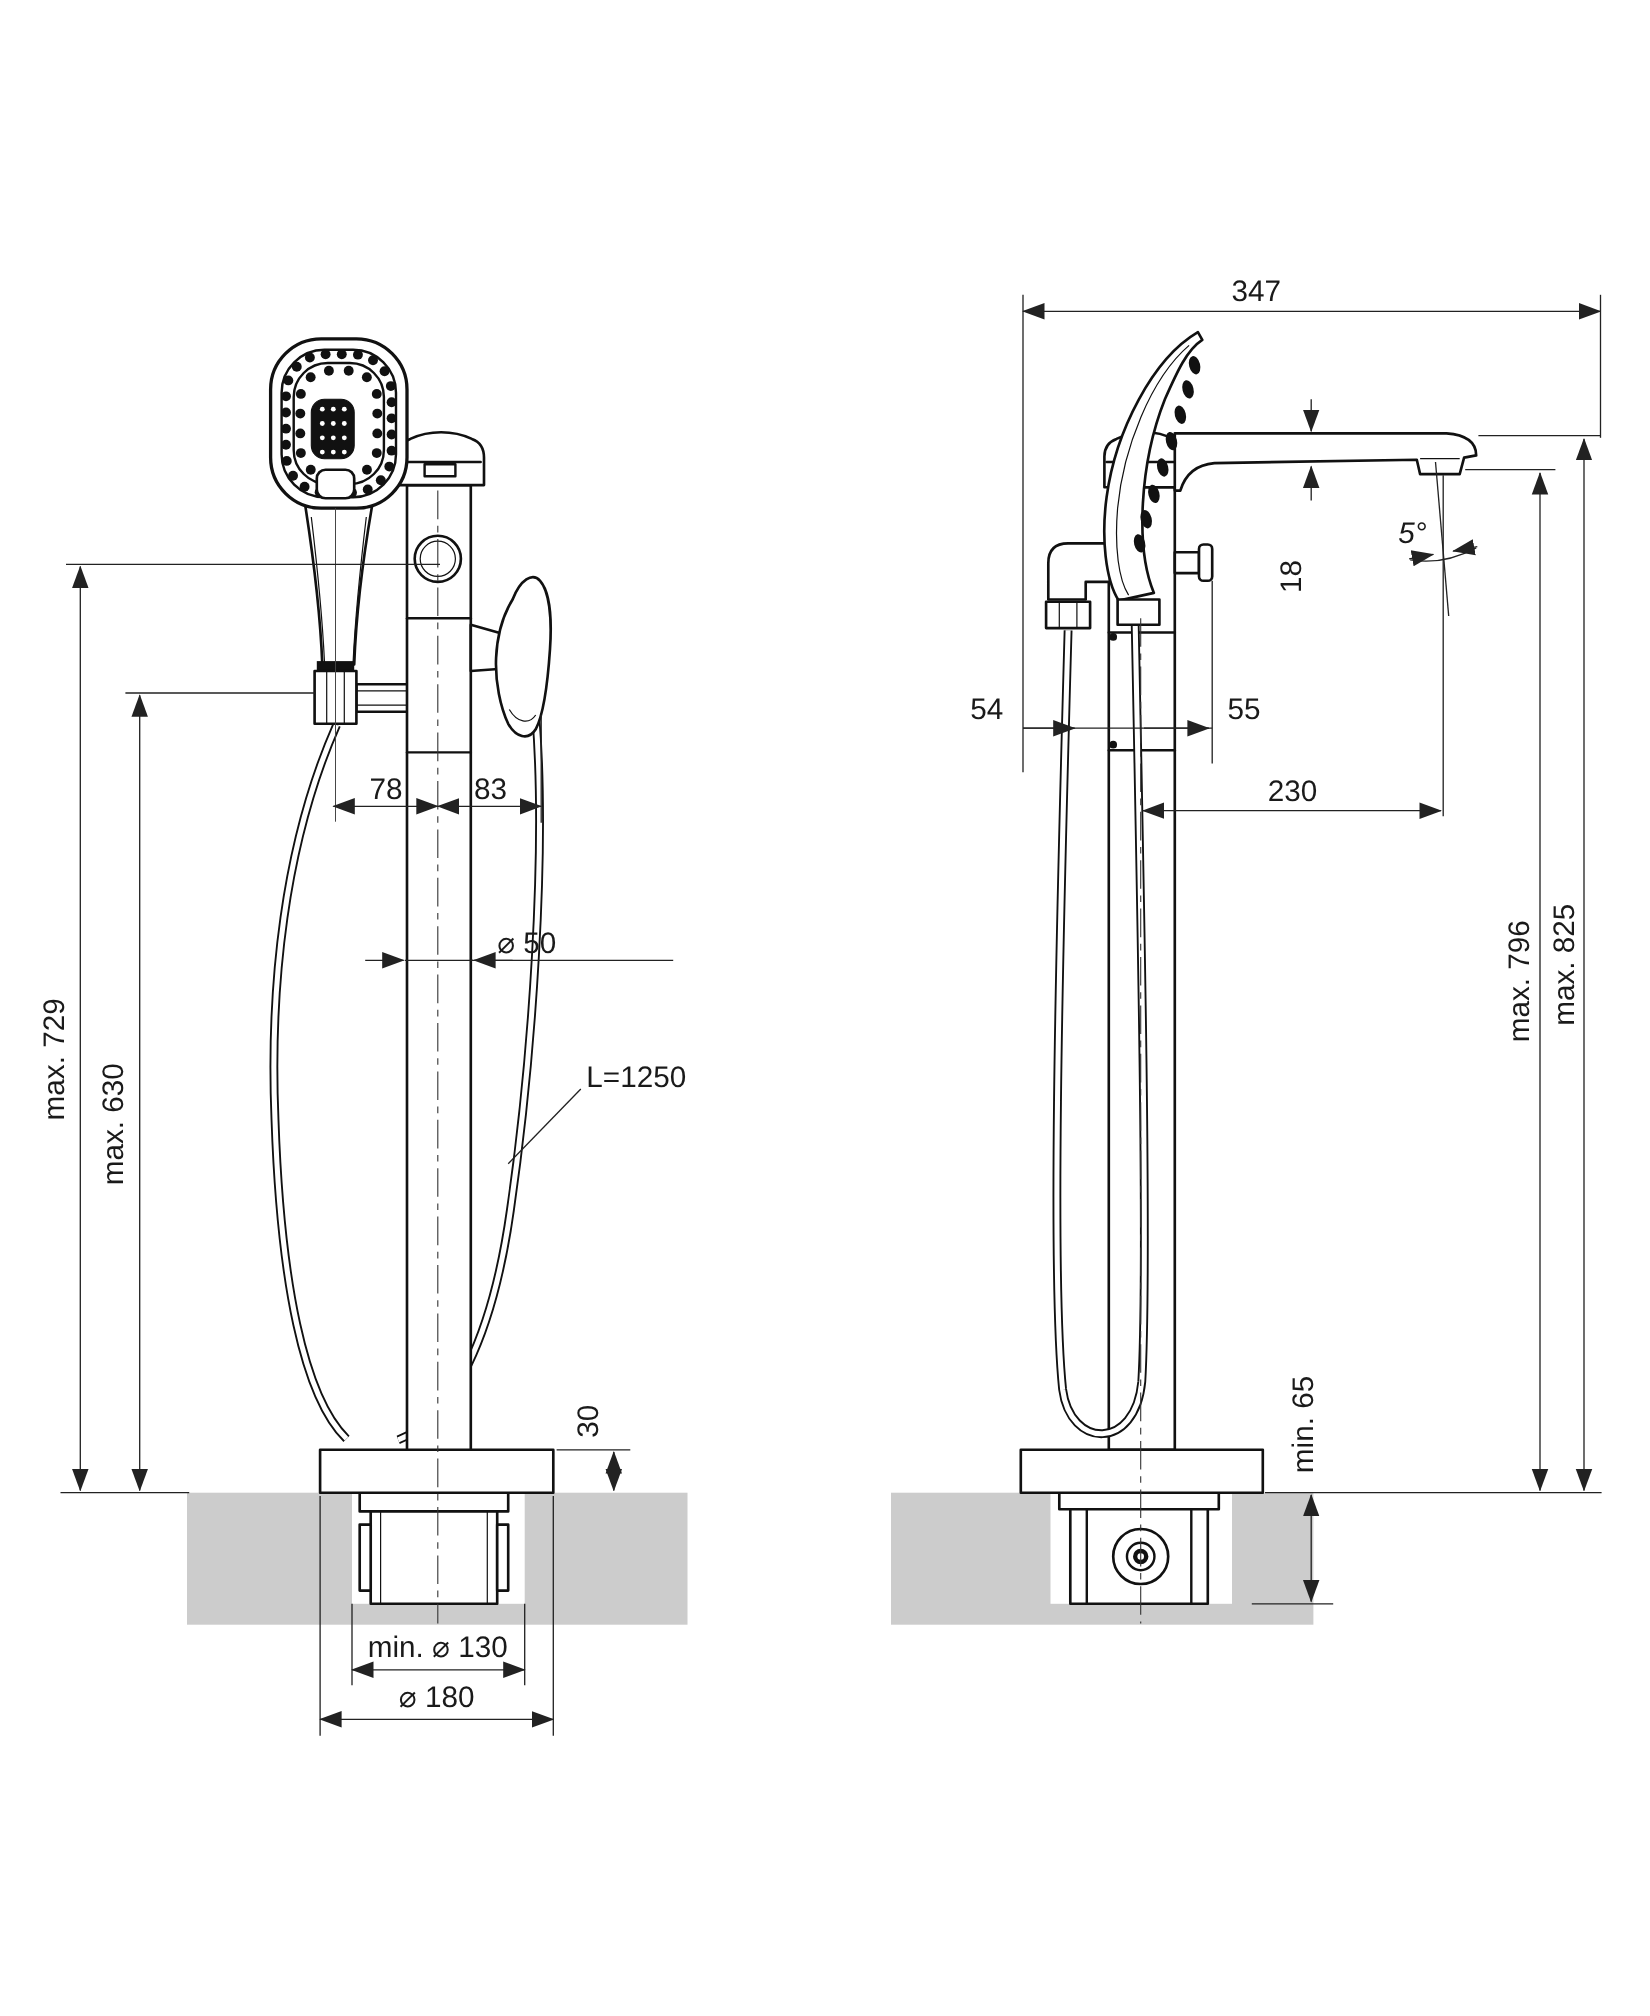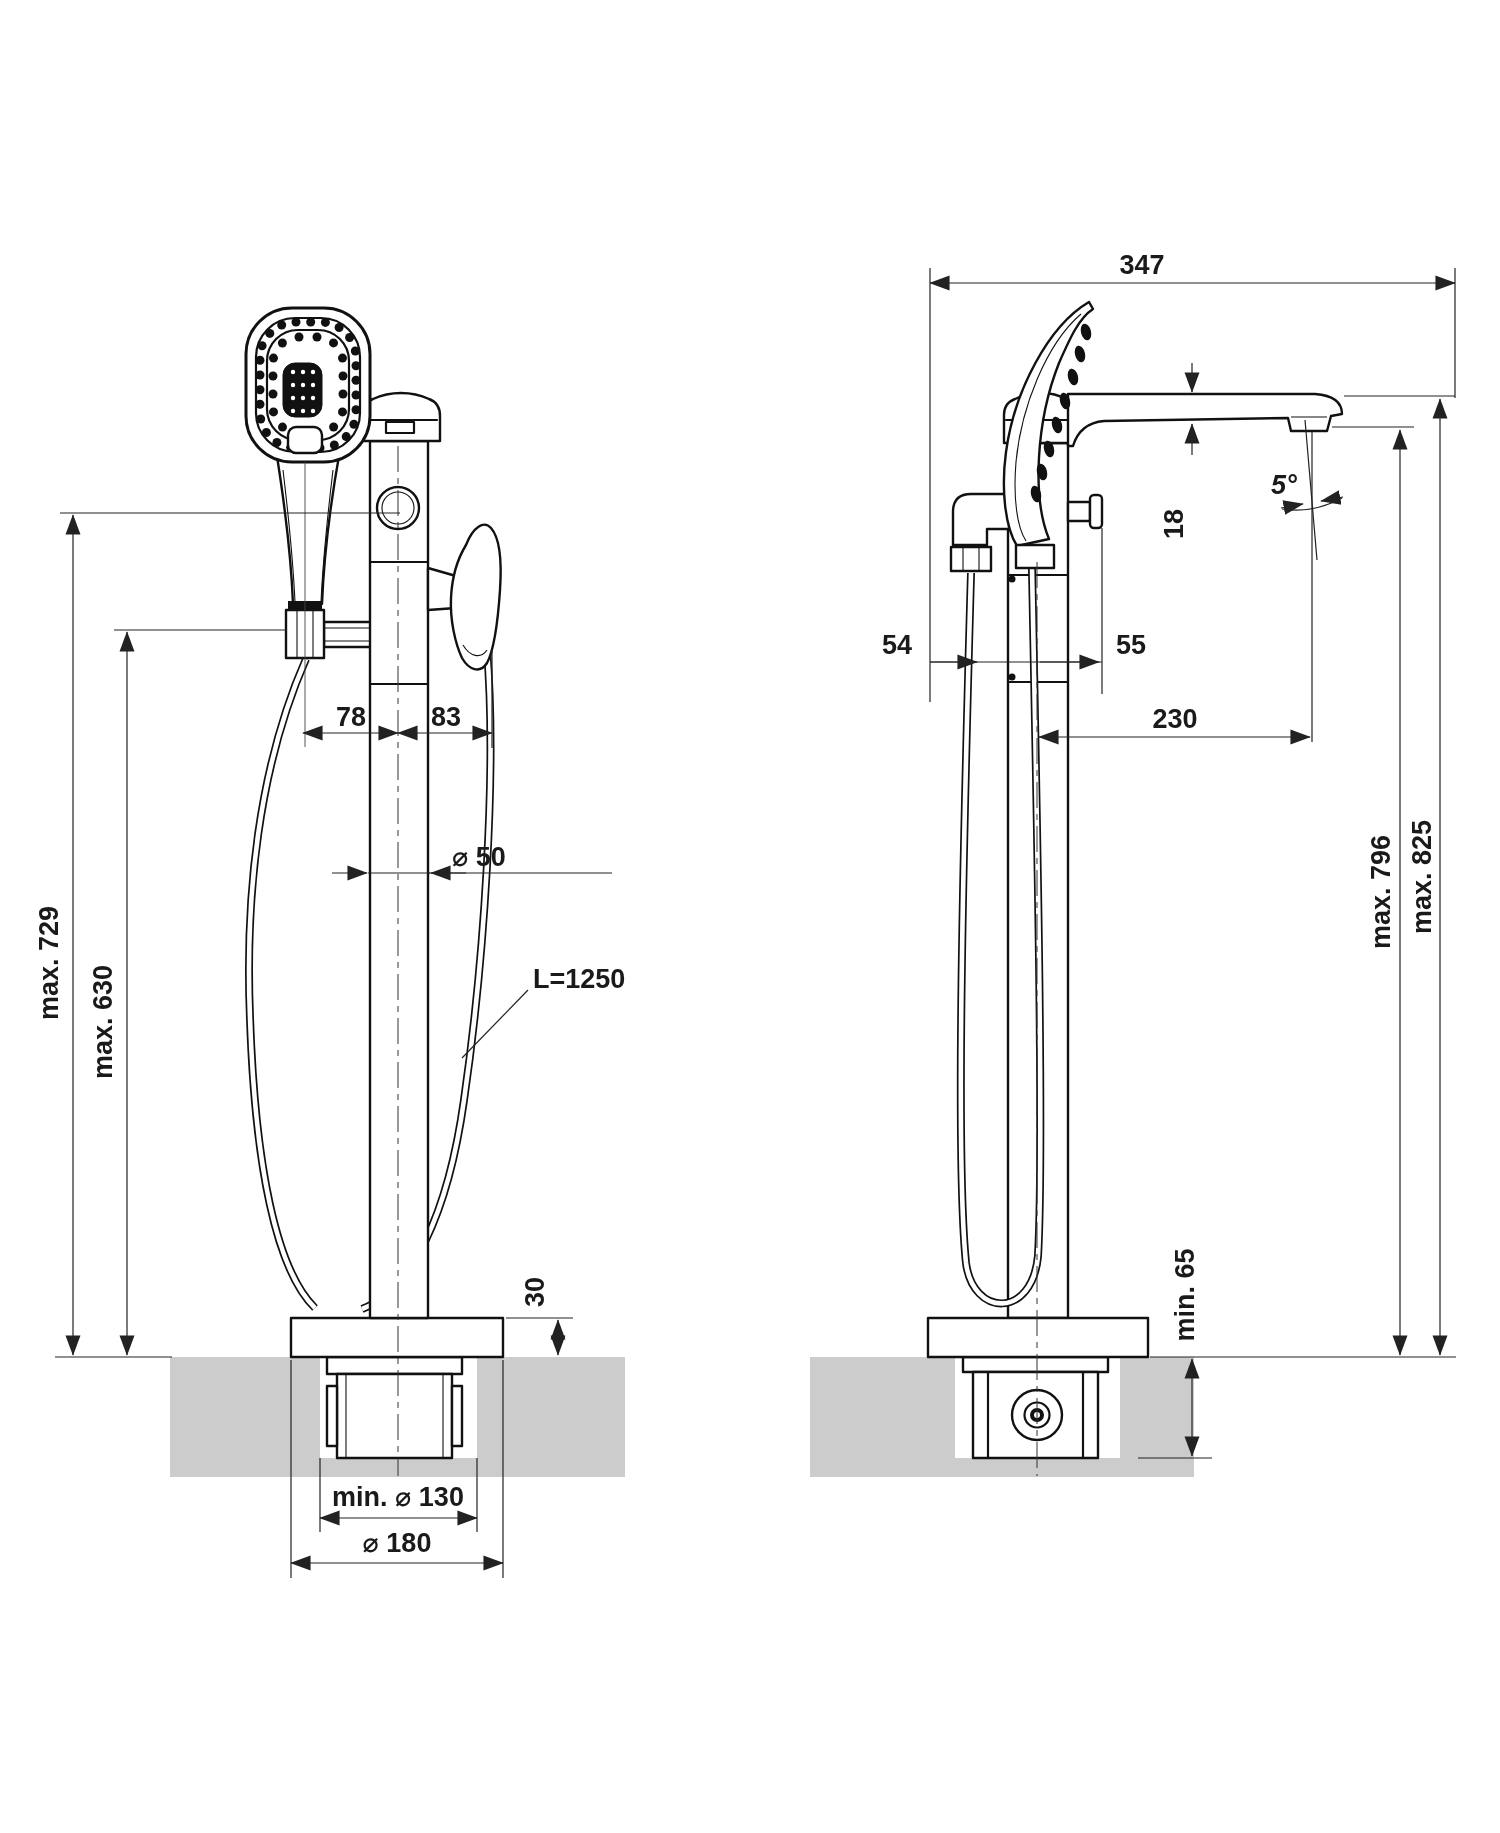--- a/index.html
+++ b/index.html
@@ -1,16 +1,16 @@
 <!DOCTYPE html>
 <html><head>
 <meta charset="utf-8">
 <style>
   html,body{margin:0;padding:0;background:#ffffff;}
-  .page{width:1500px;height:1833px;position:relative;background:#fff;overflow:hidden;font-weight:bold;}
+  .page{width:1500px;height:1833px;position:relative;background:#fff;overflow:hidden;}
   svg{position:absolute;left:0;top:0;}
   .obj{stroke:#111;fill:none;stroke-width:2.2;stroke-linejoin:round;stroke-linecap:round;}
   .objf{stroke:#111;fill:#fff;stroke-width:2.4;stroke-linejoin:round;}
   .thick{stroke-width:3;}
   .thin{stroke:#111;stroke-width:1.1;fill:none;}
   .dim{stroke:#222;stroke-width:1.2;fill:none;}
   .dimtxt{font-family:"Liberation Sans","DejaVu Sans",sans-serif;font-size:27px;fill:#1a1a1a;}
   .it{font-style:italic;}
   .cl{stroke:#333;stroke-width:1;stroke-dasharray:26 6 6 6;fill:none;}
   .tubeb{stroke:#111;stroke-width:8;fill:none;}

